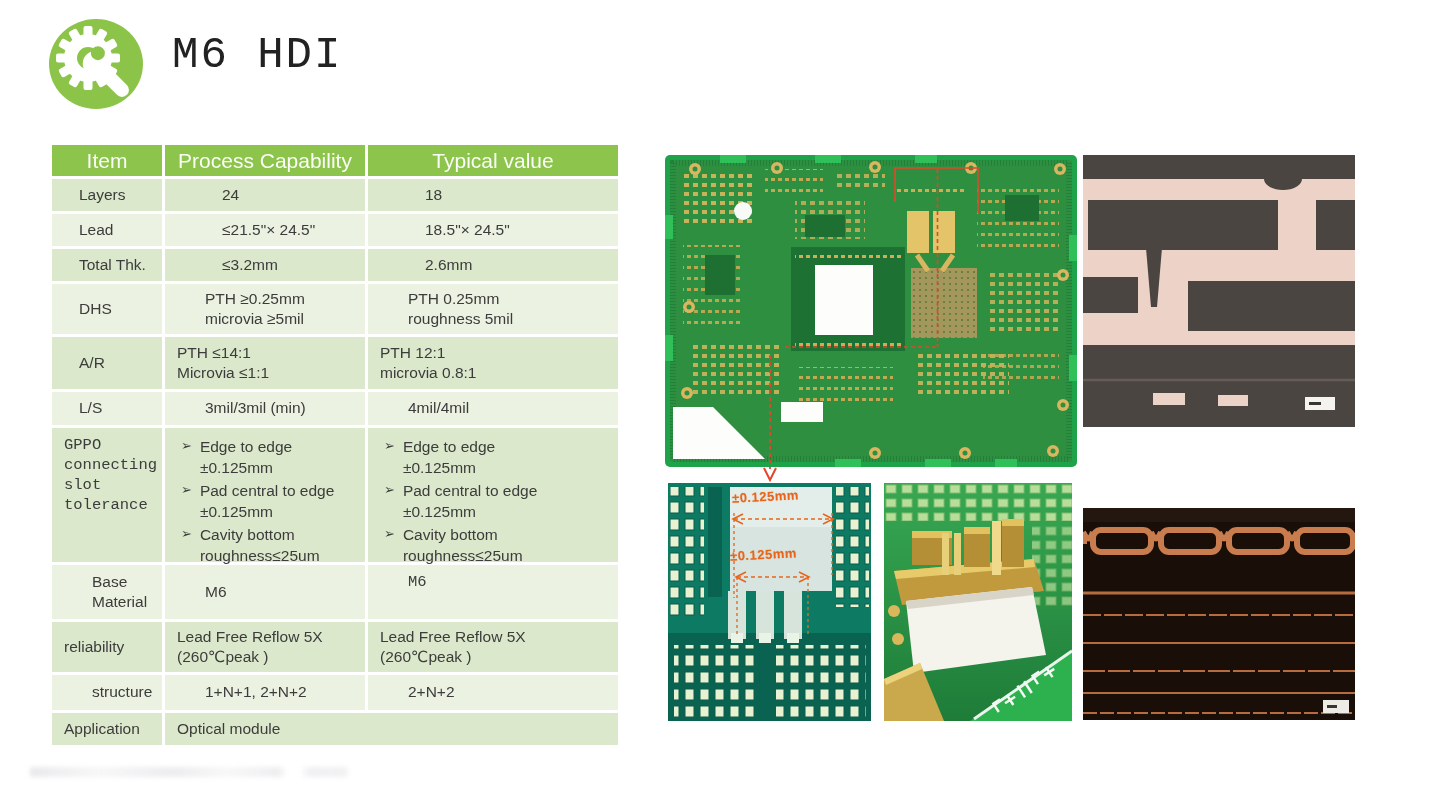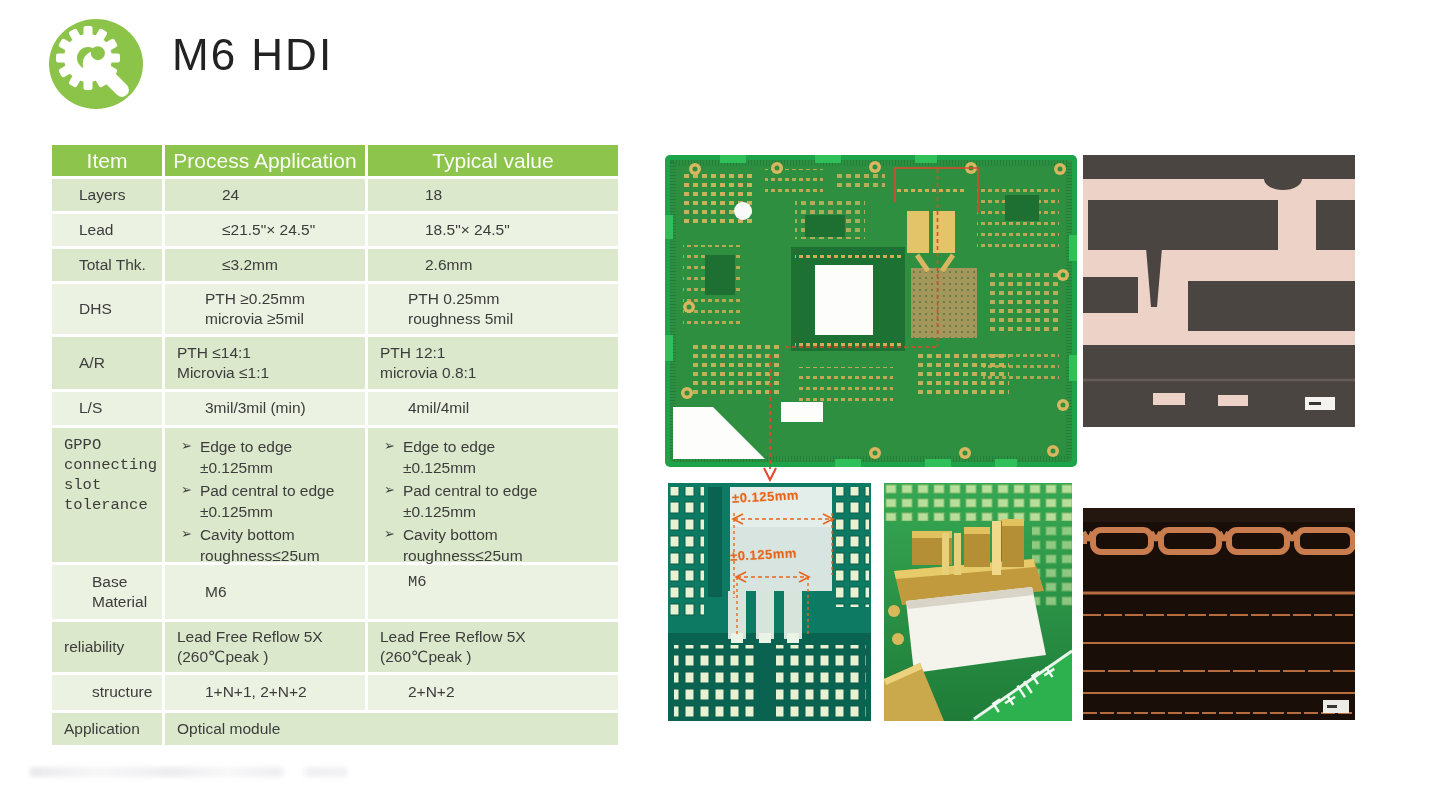--- a/index.html
+++ b/index.html
@@ -6,21 +6,21 @@
   body{
     width:1440px;height:810px;position:relative;overflow:hidden;
     background:#ffffff;
     font-family:"Liberation Sans","DejaVu Sans",sans-serif;
     color:#3c3c3c;
   }
   
   .logo{position:absolute;left:48px;top:18px;width:96px;height:92px;}
   .page-title{
     position:absolute;left:172px;top:30px;
-    font-size:44px;font-weight:400;letter-spacing:2px;color:#222;
+    font-size:44px;font-weight:400;letter-spacing:2px;color:#222;font-family:Liberation Mono, monospace;
   }
   
   .cap-table{
     position:absolute;left:52px;top:145px;width:566px;
     display:grid;
     grid-template-columns:110px 200px 250px;
     grid-template-rows:31px 32px 32px 32px 50px 52px 33px 134px 54px 50px 35px 32px;
     gap:3px;background:#fff;
   }
   .row{display:contents;}
@@ -91,21 +91,21 @@
         <rect x="46" y="43" width="44" height="14" rx="7"></rect>
       </g>
     </g>
   </svg>
 </div>
 <div class="page-title">M6 HDI</div>
 
 <div class="cap-table">
   <div class="row">
     <div class="hcell">Item</div>
-    <div class="hcell">Process Application</div>
+    <div class="hcell">Process Capability</div>
     <div class="hcell">Typical value</div>
   </div>
 
   <div class="row">
     <div class="cell dark pad-lg">Layers</div>
     <div class="cell dark pad-xl">24</div>
     <div class="cell dark pad-xl">18</div>
   </div>
 
   <div class="row">

